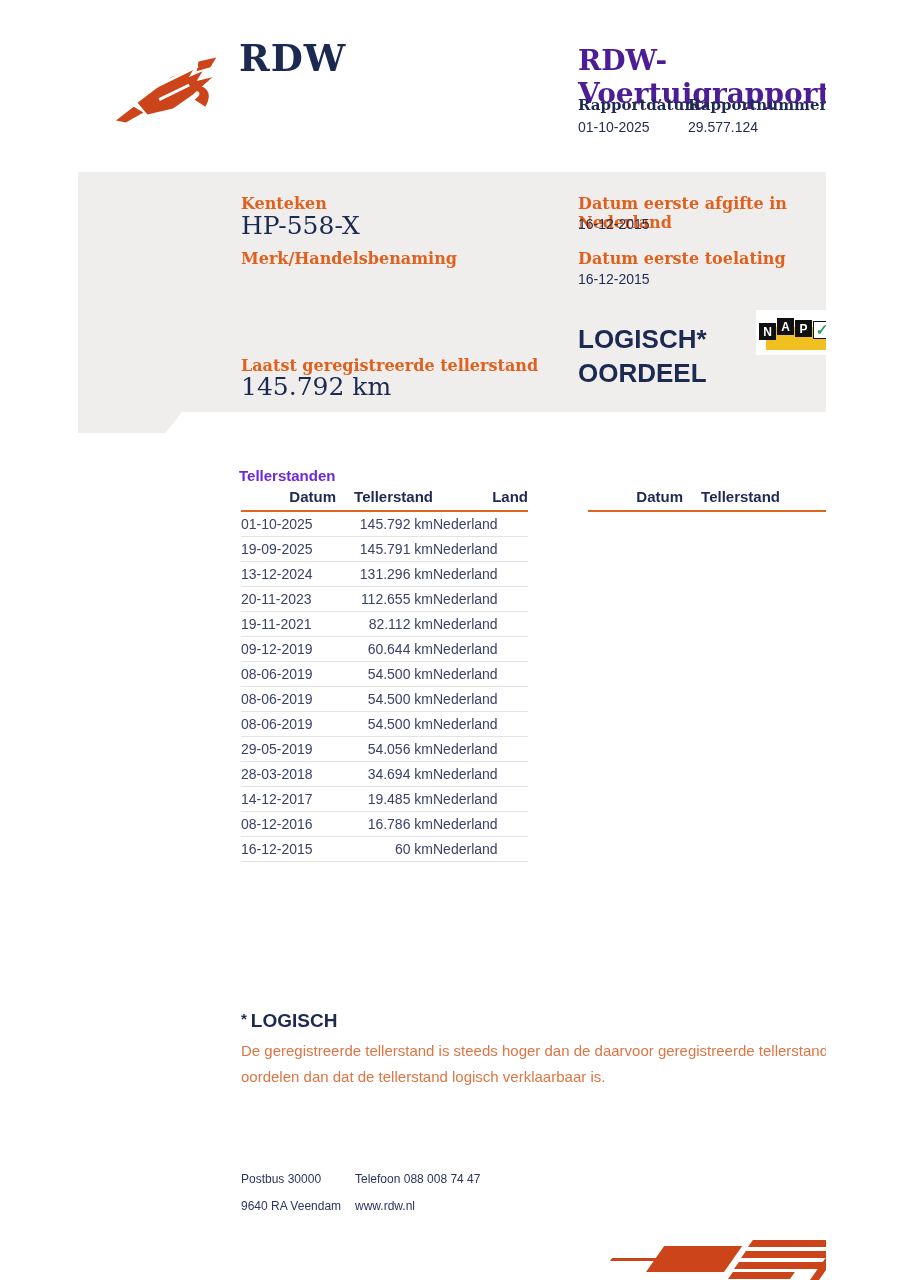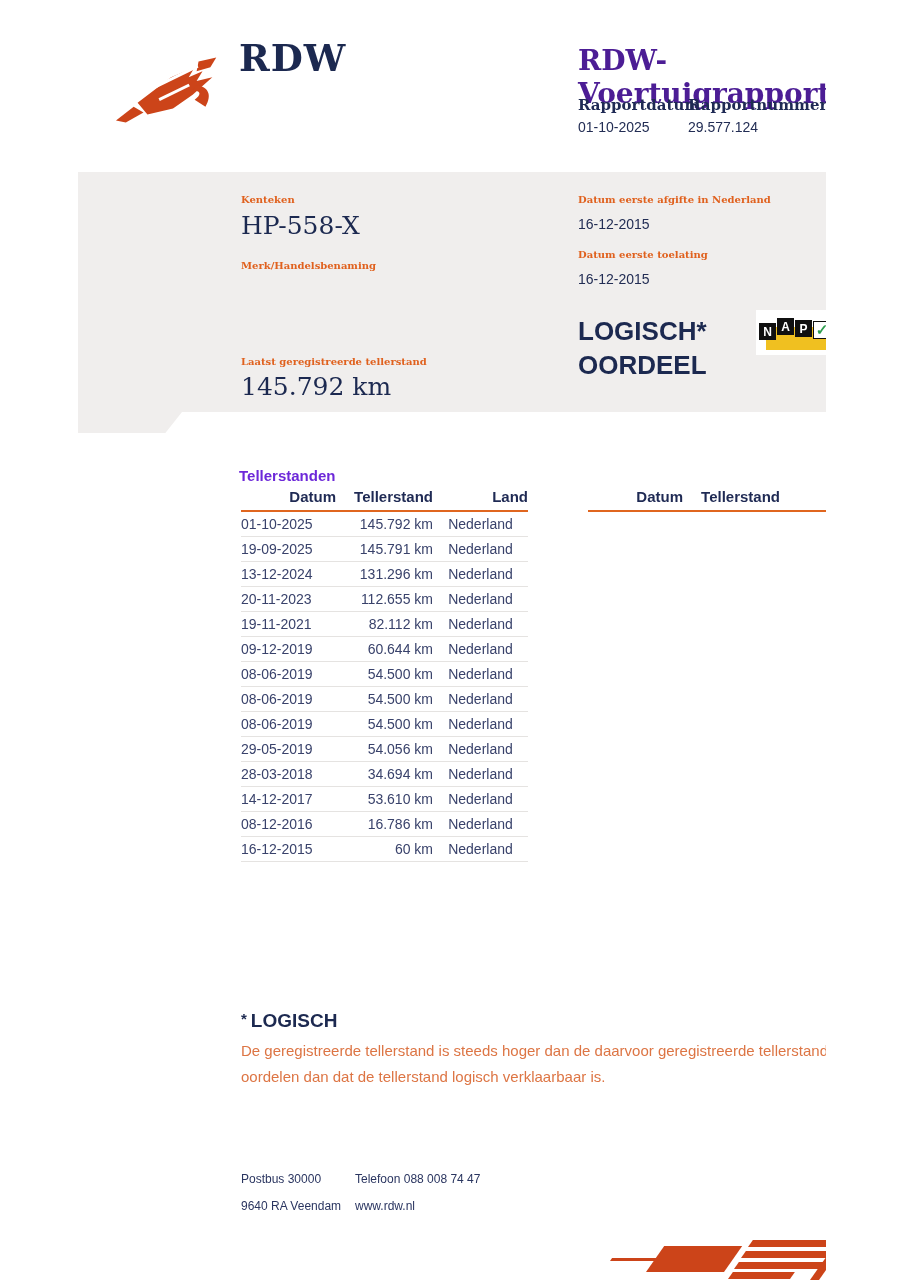--- a/index.html
+++ b/index.html
@@ -36,41 +36,41 @@
     position:absolute; left:0; top:172px; width:803px; height:240px;
     background:#f0eeed; border-radius:0 2px 2px 0;
   }
   .summary-tab {
     position:absolute; left:0; top:412px; width:104px; height:21px;
     background:#f0eeed;
     clip-path:polygon(0 0, 100% 0, 84% 100%, 0 100%);
   }
   .olabel {
     position:absolute;
-    font-family:"DejaVu Serif", serif; font-weight:700; font-size:10px; color:#e0611e;
+    font-family:"DejaVu Serif", serif; font-weight:700; font-size:16px; color:#e0611e;
   }
   .bigval {
     position:absolute;
     font-family:"DejaVu Serif", serif; font-size:25px; color:#1c2950;
   }
   .smallval { position:absolute; font-size:14px; color:#222d54; }
 
   .lbl-kenteken   { left:163px; top:194px; }
   .val-kenteken   { left:163px; top:211px; }
-  .lbl-merk       { left:163px; top:260px;text-align:center; }
+  .lbl-merk       { left:163px; top:249px;text-align:center; }
   .val-merk       { left:163px; top:267px; }
   .lbl-teller     { left:163px; top:356px; }
   .val-teller     { left:163px; top:372px; }
   .lbl-afgifte    { left:500px; top:194px; }
   .val-afgifte    { left:500px; top:216px; }
   .lbl-toelating  { left:500px; top:249px; }
   .val-toelating  { left:500px; top:271px; }
 
   .oordeel {
-    position:absolute; left:500px; top:314px;
+    position:absolute; left:500px; top:322px;
     font-size:26px; font-weight:700; color:#1c2950; line-height:34px;
     letter-spacing:0px;
   }
 
   
   .nap { position:absolute; left:678px; top:310px; width:84px; height:45px; background:#ffffff; }
   .nap-yellow { position:absolute; left:10px; top:17px; width:68px; height:23px; background:#f0c020; }
   .nap-tile {
     position:absolute; width:17px; height:17px; background:#101010;
     color:#ffffff; font-size:12px; font-weight:700;
@@ -102,21 +102,21 @@
   .thead .h1 { text-align:right; }
   .thead .h2 { text-align:right; }
   .thead .h3 { text-align:right; }
   .trow {
     display:grid; grid-template-columns:95px 97px 95px;
     font-size:14px; color:#39426b;
     padding:5px 0 4px 0; border-bottom:1px solid #e5e3e1; line-height:15px;
   }
   .tcell.c0 { text-align:left; }
   .tcell.c1 { text-align:right; }
-  .tcell.c2 { text-align:center; }
+  .tcell.c2 { text-align:left; }
 
   
   .note-title { position:absolute; left:163px; top:1010px; font-size:19px; font-weight:700; color:#1c2950;text-align:right; }
   .note-title .ast { font-size:15px; vertical-align:3px; margin-right:4px; font-weight:700; }
   .note-text {
     position:absolute; left:163px; top:1038px; width:668px;
     font-size:15px; line-height:26px; color:#dd7544;
   }
 
   
@@ -240,21 +240,21 @@
           <div class="tcell c1">54.056 km</div>
           <div class="tcell c2">Nederland</div>
         </div>
         <div class="trow">
           <div class="tcell c0">28-03-2018</div>
           <div class="tcell c1">34.694 km</div>
           <div class="tcell c2">Nederland</div>
         </div>
         <div class="trow">
           <div class="tcell c0">14-12-2017</div>
-          <div class="tcell c1">53.610 km</div>
+          <div class="tcell c1">19.485 km</div>
           <div class="tcell c2">Nederland</div>
         </div>
         <div class="trow">
           <div class="tcell c0">08-12-2016</div>
           <div class="tcell c1">16.786 km</div>
           <div class="tcell c2">Nederland</div>
         </div>
         <div class="trow">
           <div class="tcell c0">16-12-2015</div>
           <div class="tcell c1">60 km</div>

